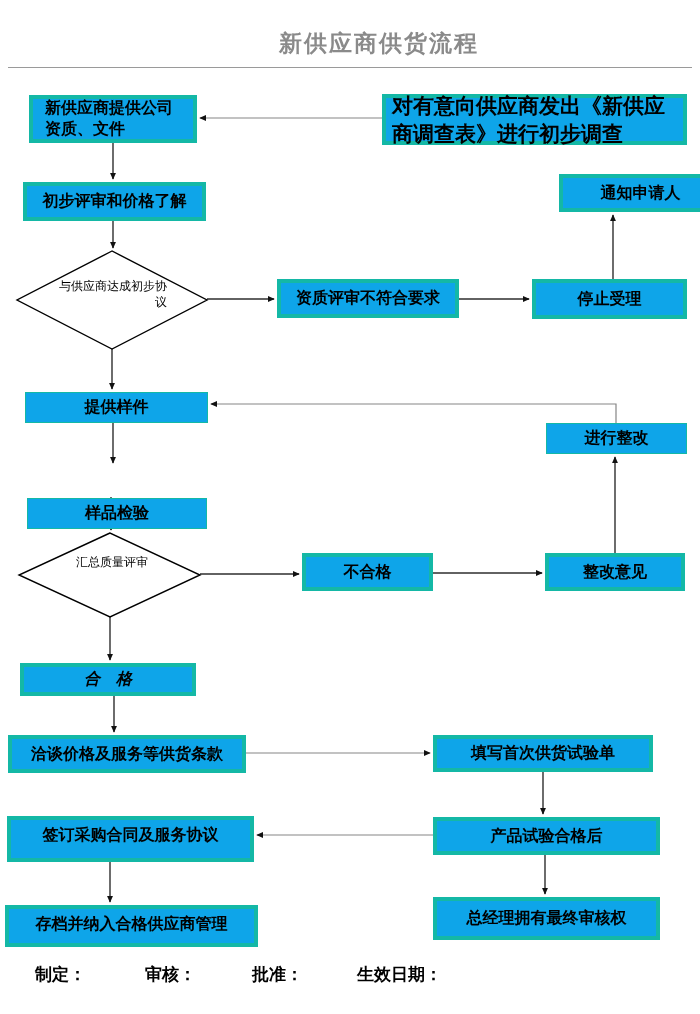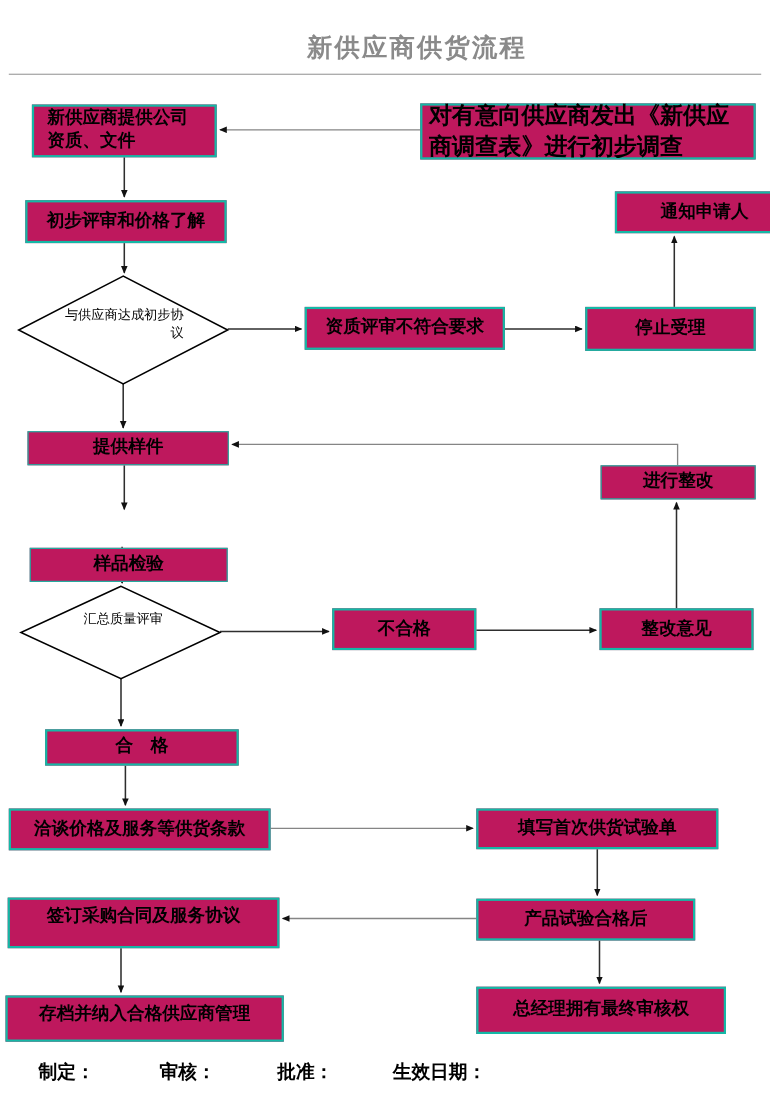--- a/index.html
+++ b/index.html
@@ -13,42 +13,42 @@
   #title-divider{position:absolute;top:67px;left:8px;width:684px;height:0;
     border-top:1px solid #9a9a9a;}
 
   
   #connectors{position:absolute;top:0;left:0;z-index:1;}
   .ln{stroke:#2e2e2e;stroke-width:1.4;fill:none;}
   .ln.gray{stroke:#858585;stroke-width:1.2;}
   .diamond{fill:#ffffff;stroke:#000;stroke-width:1.4;}
 
   
-  .rect{position:absolute;z-index:2;background:#be185d;border:2px solid #14b8a6;
+  .rect{position:absolute;z-index:2;background:#0ea5e9;border:4px solid #14b8a6;
     box-sizing:border-box;display:flex;align-items:center;justify-content:center;
     font-weight:bold;font-size:16px;line-height:1.3;text-align:center;}
   .rect.thin{border-width:1px;}
   .rect.left{justify-content:flex-start;text-align:left;}
   .rect.top{align-items:flex-start;}
 
   #n-provide{left:29px;top:95px;width:168px;height:48px;padding:0 14px 0 12px;}
   #n-survey{left:382px;top:94px;width:305px;height:51px;padding:0 4px 0 6px;font-size:21px;}
   #n-review{left:23px;top:182px;width:183px;height:39px;}
   #n-notify{left:524px;top:174px;width:163px;height:38px;margin-left:35px;}
   #n-fail{left:277px;top:279px;width:182px;height:39px;}
   #n-stop{left:532px;top:279px;width:155px;height:40px;}
   #n-sample{left:25px;top:392px;width:183px;height:31px;}
   #n-rectify{left:546px;top:423px;width:141px;height:31px;}
   #n-inspect{left:27px;top:466px;width:180px;height:31px;margin-top:32px;}
   #n-unqualified{left:302px;top:553px;width:131px;height:38px;}
   #n-opinion{left:545px;top:553px;width:140px;height:38px;}
-  #n-qualified{left:41px;top:663px;width:176px;height:33px;}
+  #n-qualified{left:20px;top:663px;width:176px;height:33px;font-style:italic;}
   #n-negotiate{left:8px;top:735px;width:238px;height:38px;}
   #n-first{left:433px;top:735px;width:220px;height:37px;}
-  #n-product{left:433px;top:817px;width:199px;height:38px;}
+  #n-product{left:433px;top:817px;width:227px;height:38px;}
   #n-sign{left:7px;top:816px;width:247px;height:46px;padding-top:5px;}
   #n-archive{left:5px;top:905px;width:253px;height:42px;padding-top:5px;}
   #n-gm{left:433px;top:897px;width:227px;height:43px;}
 
   
   .dtext{position:absolute;z-index:2;font-weight:normal;font-size:12px;
     line-height:1.35;text-align:right;}
   #d-agreement-label{left:57px;top:278px;width:110px;}
   #d-quality-label{left:72px;top:554px;width:76px;}
 

